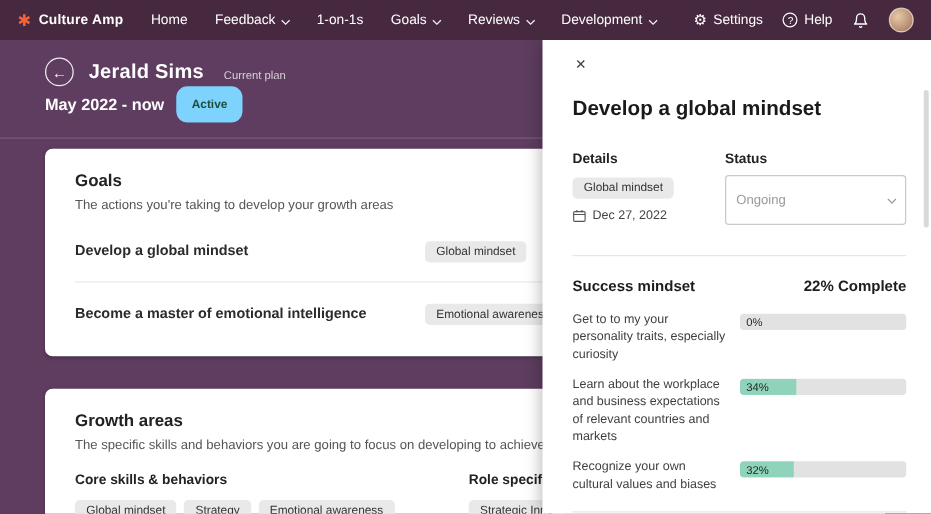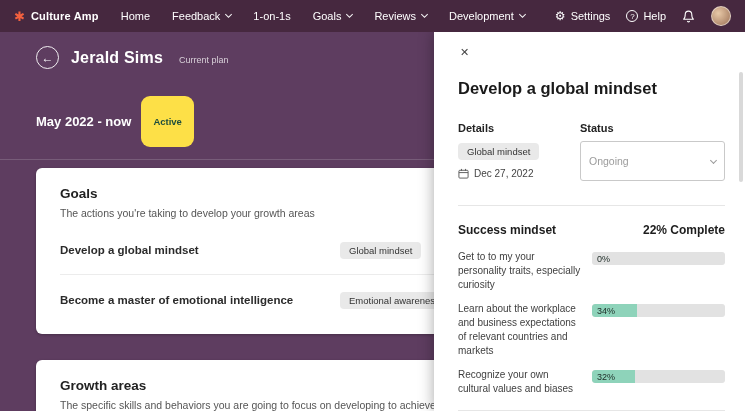--- a/index.html
+++ b/index.html
@@ -13,45 +13,45 @@
   }
   
   .topnav {
     height:32px; background:#46283f; display:flex; align-items:center;
     padding:0 14px; color:#fff; position:relative; z-index:20;
   }
   .brand { display:flex; align-items:center; gap:6px; margin-right:22px; cursor:pointer; }
   .brand .logo { color:#f4613f; font-size:13px; line-height:1; }
   .brand .brand-text { font-size:11px; font-weight:700; letter-spacing:.2px; }
   .nav-items { display:flex; align-items:center; gap:22px; }
-  .nav-item { display:flex; align-items:center; font-size:11px; color:#fff; text-decoration:none; cursor:pointer; }
+  .nav-item { display:flex; align-items:flex-end; font-size:11px; color:#fff; text-decoration:none; cursor:pointer; }
   .chev { width:5px; height:5px; border-right:1.2px solid rgba(255,255,255,.95);
           border-bottom:1.2px solid rgba(255,255,255,.95); transform:rotate(45deg);
           display:inline-block; margin-left:6px; margin-bottom:3px; }
   .nav-right { margin-left:auto; display:flex; align-items:center; gap:16px; }
   .nav-util { display:flex; align-items:center; gap:5px; font-size:11px; color:#fff; cursor:pointer; }
   .gear { font-size:12px; line-height:1; }
   .qmark { width:12px; height:12px; border:1px solid #fff; border-radius:50%;
            font-size:8px; display:inline-flex; align-items:center; justify-content:center; }
   .bell { display:inline-flex; cursor:pointer; }
   .avatar { width:20px; height:20px; border-radius:50%;
             background:radial-gradient(circle at 35% 35%, #e8c9a8, #9c7156);
             border:1px solid rgba(255,255,255,.5); cursor:pointer; }
   
   .page-header { padding:14px 36px 12px; border-bottom:1px solid rgba(255,255,255,.16); color:#fff; }
   .back-row { display:flex; align-items:center; gap:12px; }
   .back-btn { width:23px; height:23px; border-radius:50%; border:1.5px solid rgba(255,255,255,.9);
               display:flex; align-items:center; justify-content:center; font-size:12px; color:#fff;
               background:transparent; cursor:pointer; flex:0 0 auto; }
   .person-name { font-size:16px; font-weight:700; letter-spacing:.2px; }
   .plan-sub { font-size:9px; color:rgba(255,255,255,.75); margin-left:4px; margin-top:4px; }
-  .period-row { display:flex; align-items:center; gap:10px; margin-top:27px; }
+  .period-row { display:flex; align-items:center; gap:10px; margin-top:0; }
   .period { font-size:13px; font-weight:700; }
-  .badge { background:#fde047; color:#1e4d3d; font-size:9.5px; font-weight:600;
-           padding:20px 12px; border-radius:9px; cursor:pointer; }
+  .badge { background:#7dd3fc; color:#1e4d3d; font-size:9.5px; font-weight:600;
+           padding:9px 12px; border-radius:9px; cursor:pointer; }
   
   .card { background:#fff; border-radius:6px; margin:0 37px 0 36px;
           box-shadow:0 1px 3px rgba(0,0,0,.25); padding:18px 24px 10px; }
   .card.goals { margin-top:8px; }
   .card.growth { margin-top:26px; height:140px; }
   .card-title { font-size:13.5px; font-weight:700; color:#222; }
   .card-desc { font-size:10.5px; color:#555; margin-top:6px; white-space:nowrap; overflow:hidden; }
   .goal-list { margin-top:6px; }
   .goal-row { display:grid; grid-template-columns:280px 1fr; align-items:center; padding:15px 0; cursor:pointer; }
   .goal-row + .goal-row { border-top:1px solid #ececec; }

